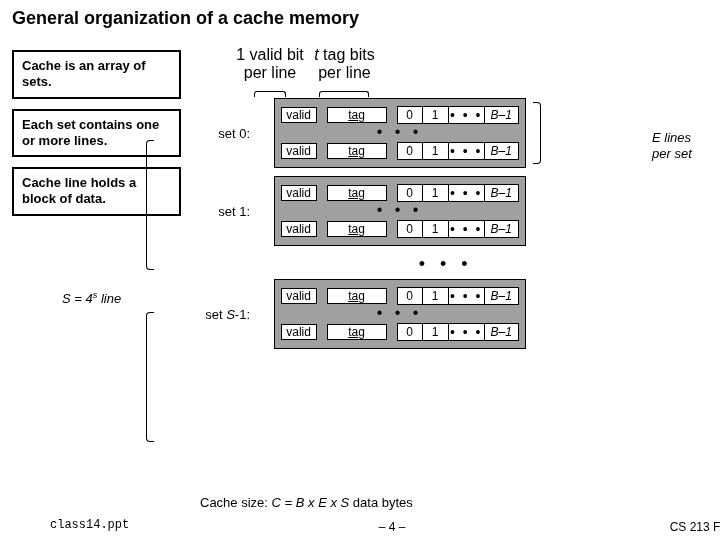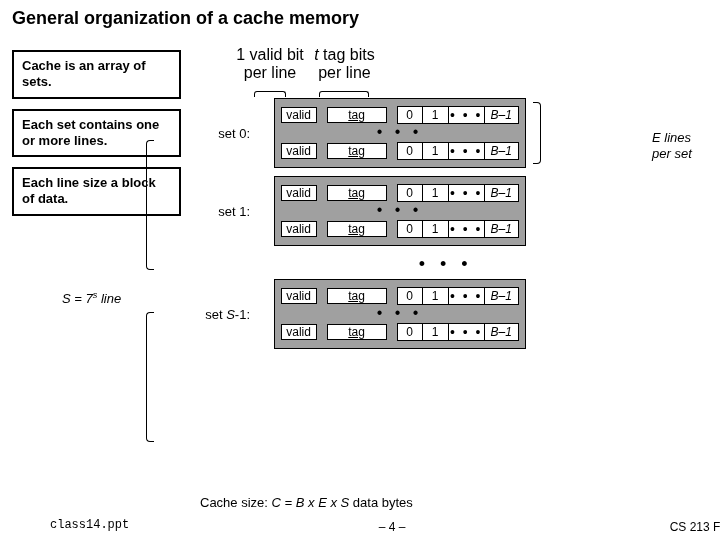--- a/index.html
+++ b/index.html
@@ -167,26 +167,26 @@
   sup { font-size: 0.7em; }
 </style>
 </head>
 <body>
 
 <h1>General organization of a cache memory</h1>
 
 <div class="left-col">
   <div class="infobox">Cache is an array of sets.</div>
   <div class="infobox">Each set contains one or more lines.</div>
-  <div class="infobox">Each line size a block of data.</div>
+  <div class="infobox">Cache line holds a block of data.</div>
 </div>
 
 <div class="setslabel">
   <span class="brace-vl" style="height:130px; position:absolute; left:84px; top:-150px;"></span>
-  <i><span>S = 7</span><sup>s</sup></i><span> line</span>
+  <i><span>S = 4</span><sup>s</sup></i><span> line</span>
   <span class="brace-vl" style="height:130px; position:absolute; left:84px; top:22px;"></span>
 </div>
 
 <div class="elabel">
   <i>E</i><span> lines per set</span>
 </div>
 
 <div class="toplabels">
   <div class="col col1">
     <div>1 valid bit</div>

